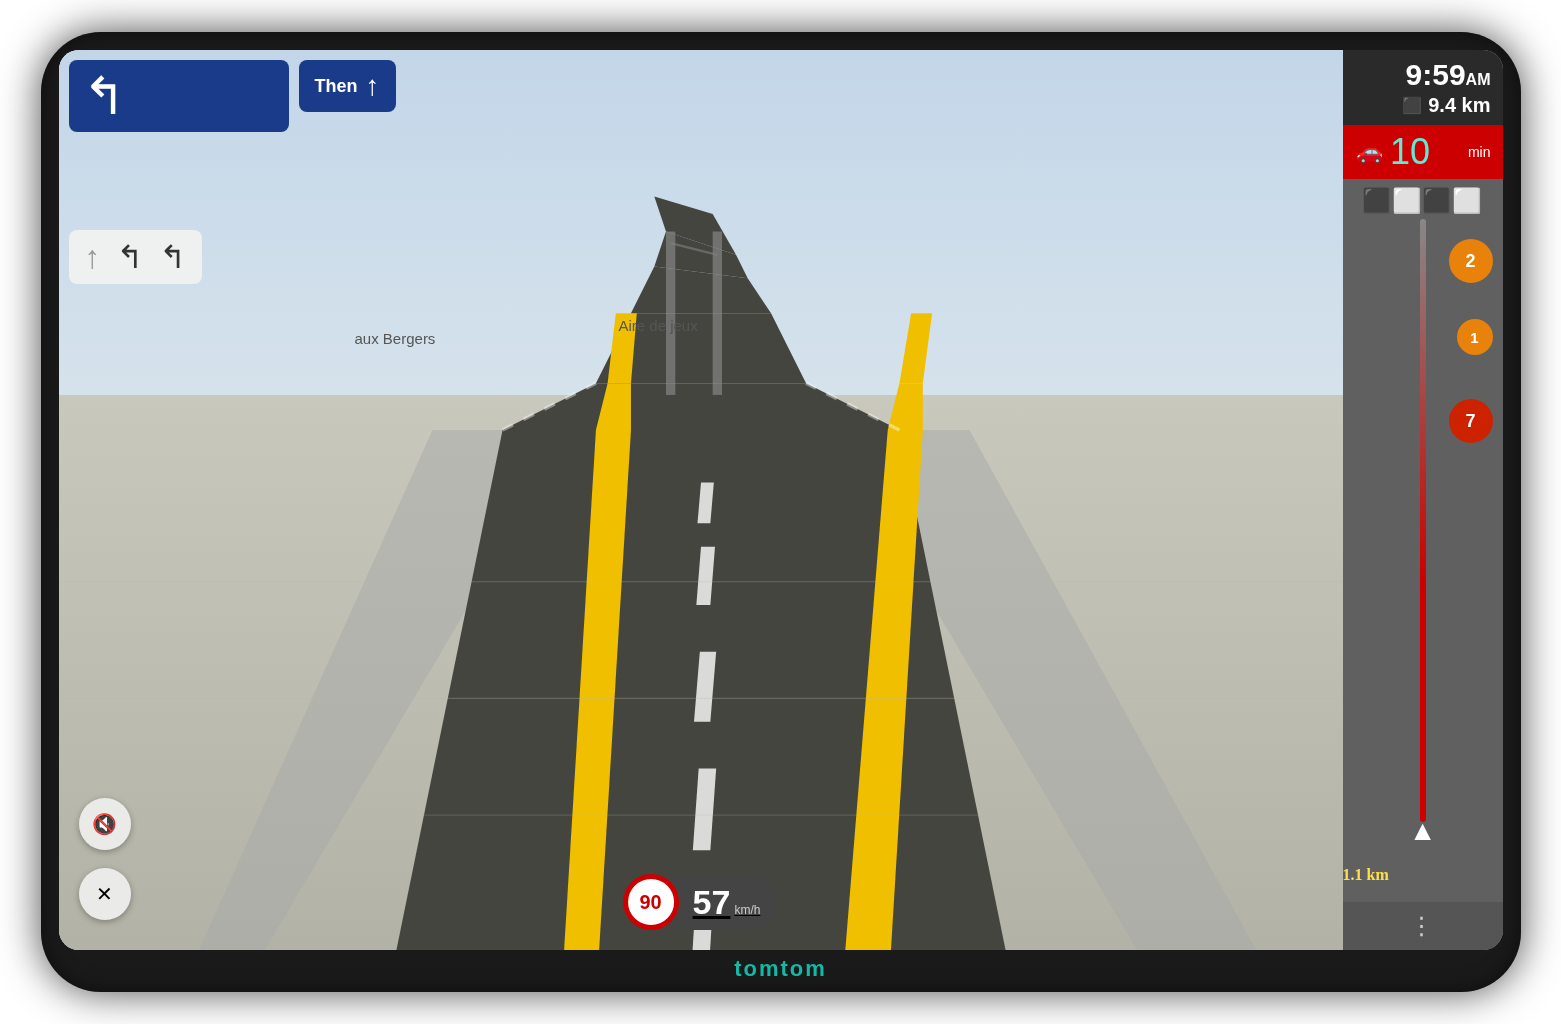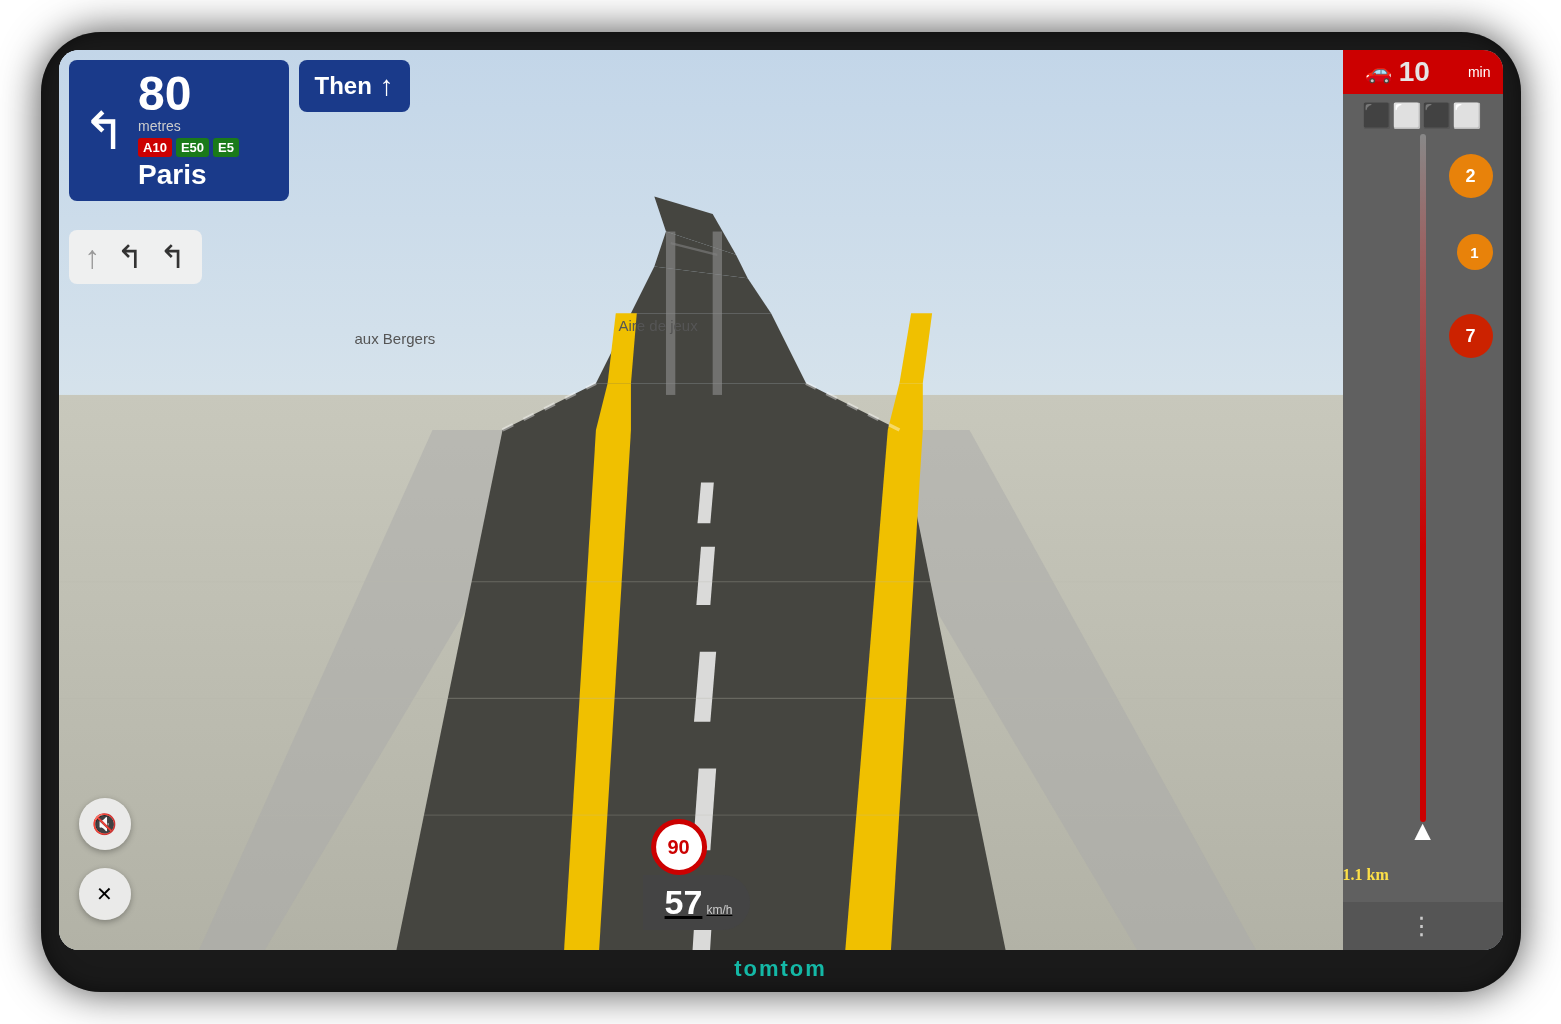--- a/index.html
+++ b/index.html
@@ -154,21 +154,21 @@
     .then-panel {
       background: #1a3a8a;
       border-radius: 8px;
       padding: 10px 16px;
       display: flex;
       align-items: center;
       gap: 8px;
     }
 
     .then-label {
-      font-size: 24px;
+      font-size: 18px;
       color: white;
       font-weight: bold;
     }
 
     .then-arrow {
       font-size: 28px;
       color: white;
     }
 
     
@@ -201,22 +201,22 @@
       font-weight: 500;
     }
 
     
     .speed-display {
       position: absolute;
       bottom: 20px;
       left: 50%;
       transform: translateX(-50%);
       display: flex;
+      align-items: center;
       gap: 0;
-      flex-direction: column;
     }
 
     .speed-limit-sign {
       width: 56px;
       height: 56px;
       border-radius: 50%;
       border: 5px solid #cc0000;
       background: white;
       display: flex;
       align-items: center;
@@ -326,23 +326,23 @@
       gap: 6px;
       padding: 6px 12px;
     }
 
     .eta-car-icon {
       font-size: 22px;
       color: white;
     }
 
     .eta-travel-time {
-      font-size: 28px;
-      font-weight: bold;
-      color: #e5e5e5;
+      font-size: 36px;
+      font-weight: normal;
+      color: #5eead4;
     }
 
     .eta-travel-unit {
       font-size: 14px;
       color: white;
       padding-left: 32px;
     }
 
     
     .traffic-panel {
@@ -493,30 +493,20 @@
 
       <div class="map-label" style="top: 280px; left: 296px;">aux Bergers</div>
       <div class="map-label" style="top: 267px; left: 560px;">Aire de jeux</div>
 
       <div class="nav-panels">
 
         <div class="main-instruction-panel">
           <div class="turn-arrow-box">
             <div class="turn-arrow">↰</div>
           </div>
-          <div class="distance-info">
-            <div class="distance-number">80</div>
-            <div class="distance-unit">metres</div>
-            <div class="road-signs">
-              <span class="sign-a10">A10</span>
-              <span class="sign-e50">E50</span>
-              <span class="sign-e5">E5</span>
-            </div>
-            <div class="destination-name">Paris</div>
-          </div>
         </div>
 
         <div class="then-panel">
           <div class="then-label">Then</div>
           <div class="then-arrow">↑</div>
         </div>
 
       </div>
 
       <div class="lane-panel">
@@ -540,20 +530,31 @@
       </div>
 
       <div class="cancel-btn">
         <span>✕</span>
       </div>
 
     </div>
 
     <div class="right-sidebar">
 
+      <div class="eta-panel">
+        <div style="text-align:right;">
+          <span class="eta-time">
+            <span>9:59</span><span class="eta-time-ampm">AM</span>
+          </span>
+        </div>
+        <div class="eta-distance-row">
+          <span class="eta-icon">⬛</span>
+          <span class="eta-distance">9.4 km</span>
+        </div>
+      </div>
 
       <div class="eta-travel-row">
         <span class="eta-car-icon">🚗</span>
         <span class="eta-travel-time">10</span>
         <span class="eta-travel-unit">min</span>
       </div>
 
       <div class="traffic-panel">
         <div class="finish-line-icon">⬛⬜⬛⬜</div>
 

